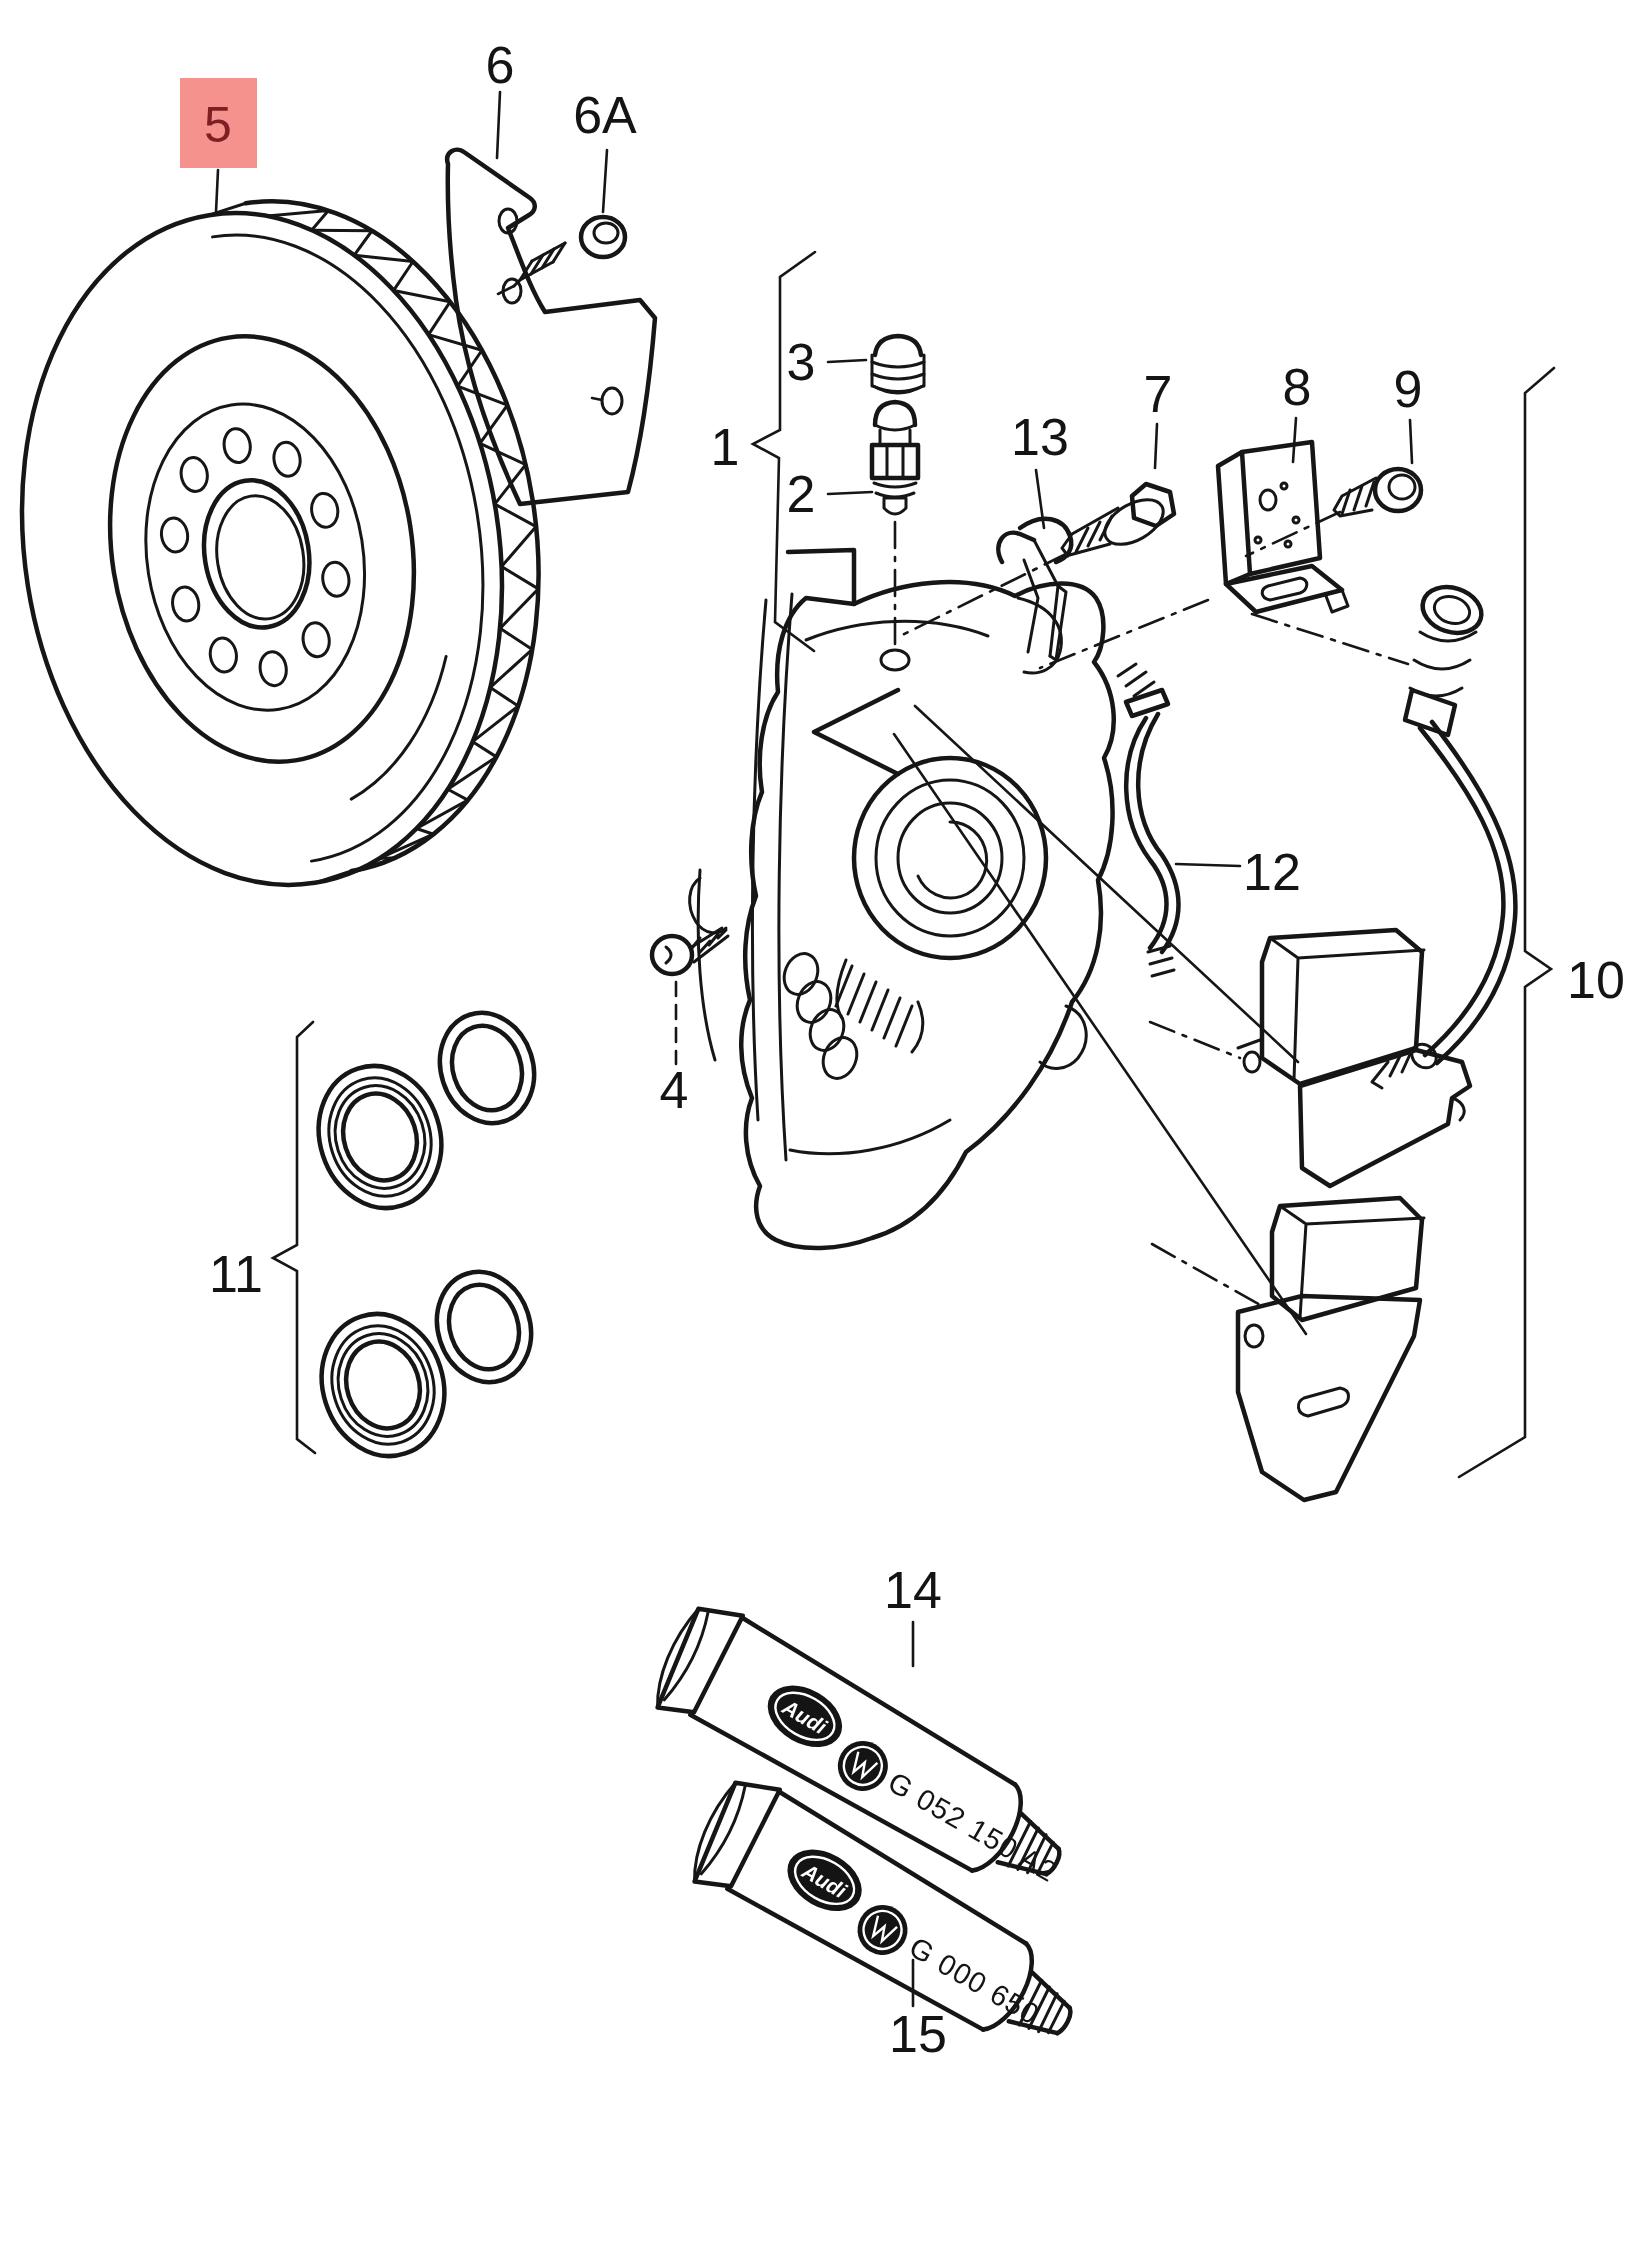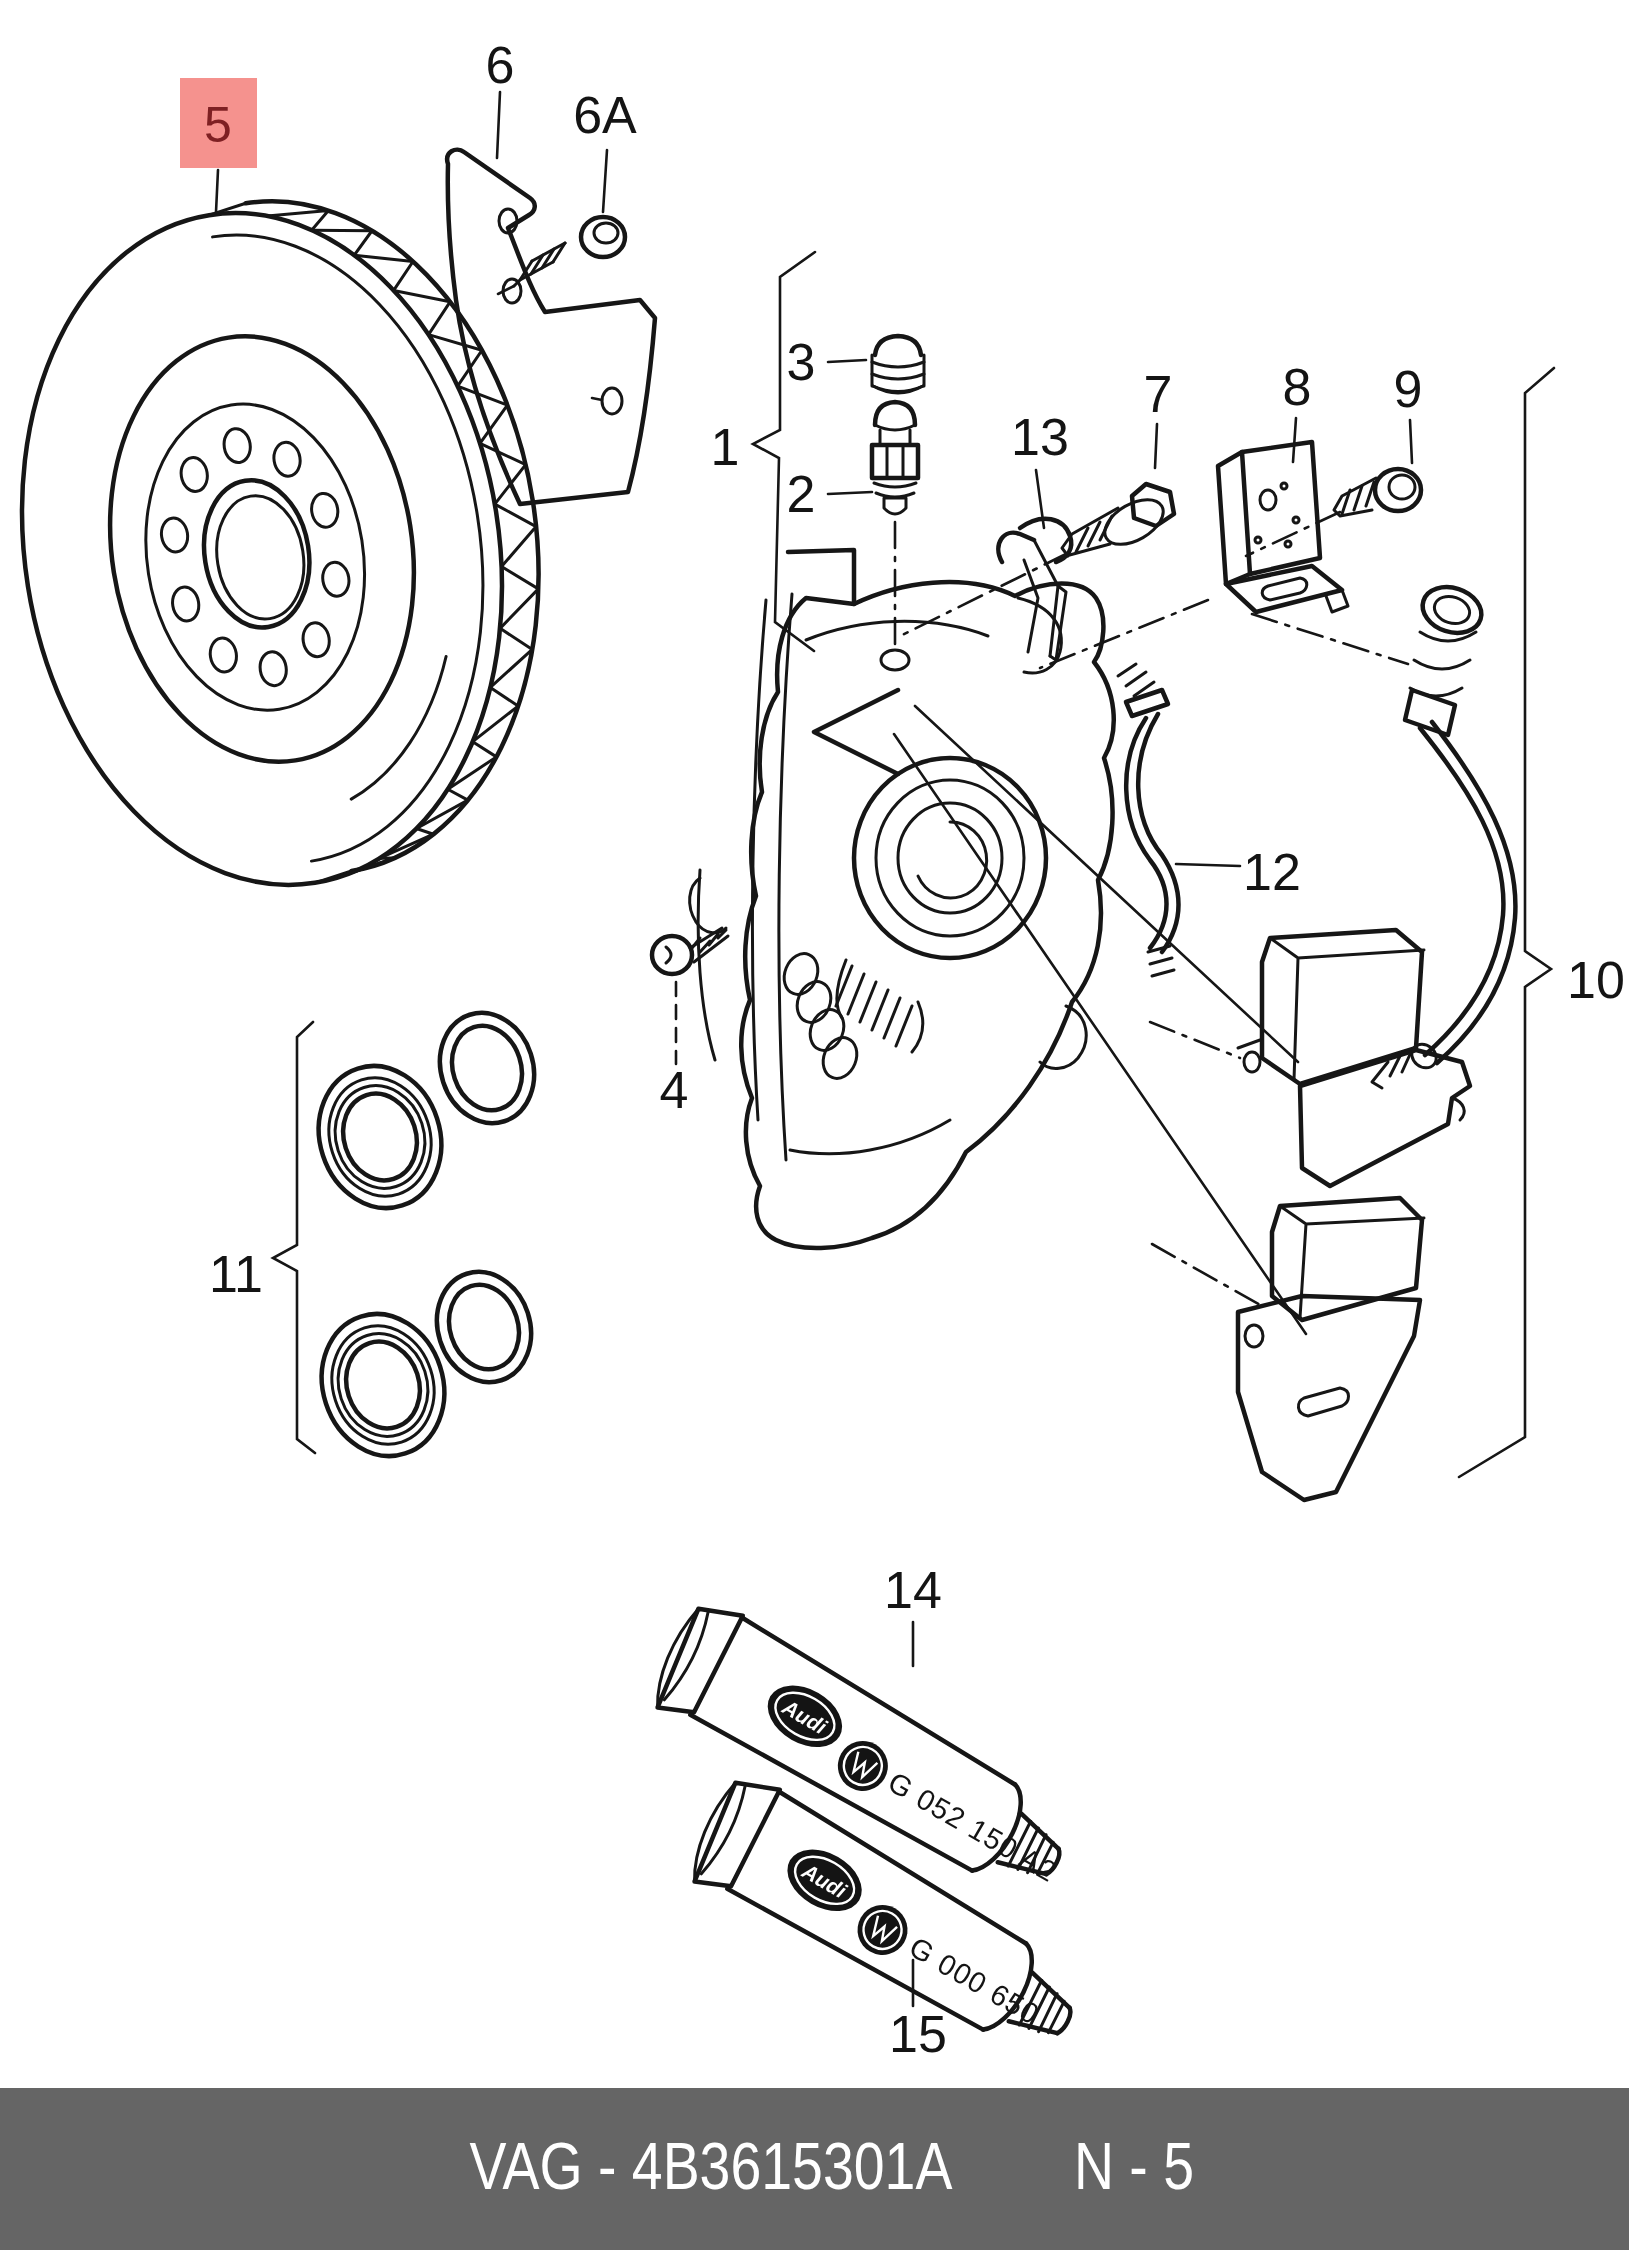--- a/index.html
+++ b/index.html
@@ -334,17 +334,13 @@
   <text class="callout" x="1297" y="405">8</text>
   <text class="callout" x="1408" y="407">9</text>
   <text class="callout" x="1272" y="890">12</text>
   <text class="callout" x="1596" y="998">10</text>
   <text class="callout" x="674" y="1108">4</text>
   <text class="callout" x="236" y="1292">11</text>
   <text class="callout" x="913" y="1608">14</text>
   <text class="callout" x="918" y="2052">15</text>
 </svg>
 
-  <div id="footer">
-    <span class="code1">VAG - 4B3615301A</span>
-    <span class="code2">N - 5</span>
-  </div>
 </div>
 
 </body></html>

